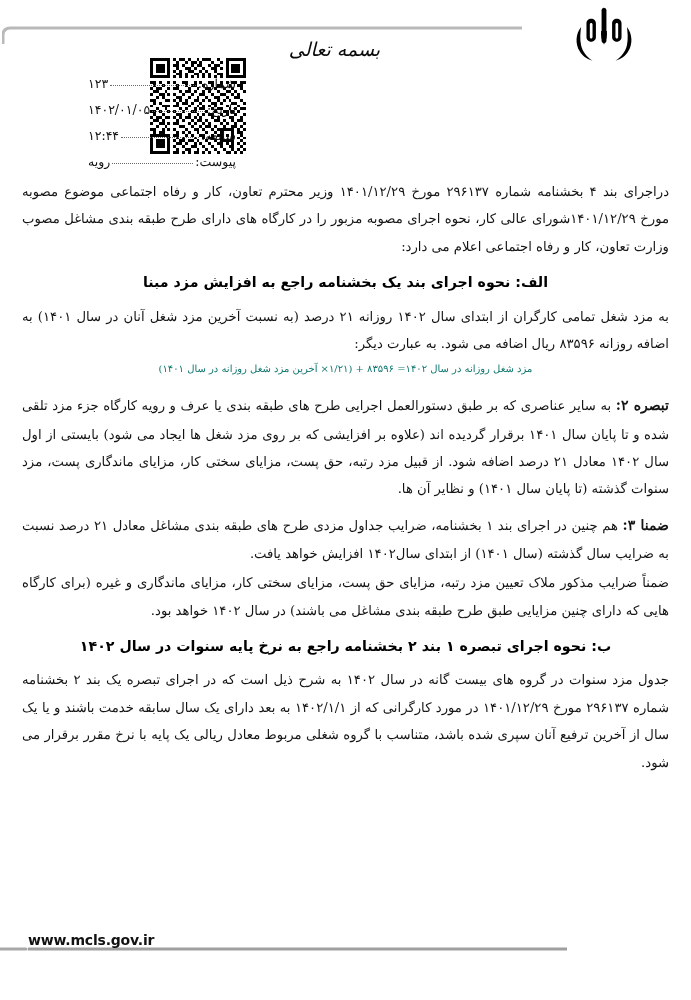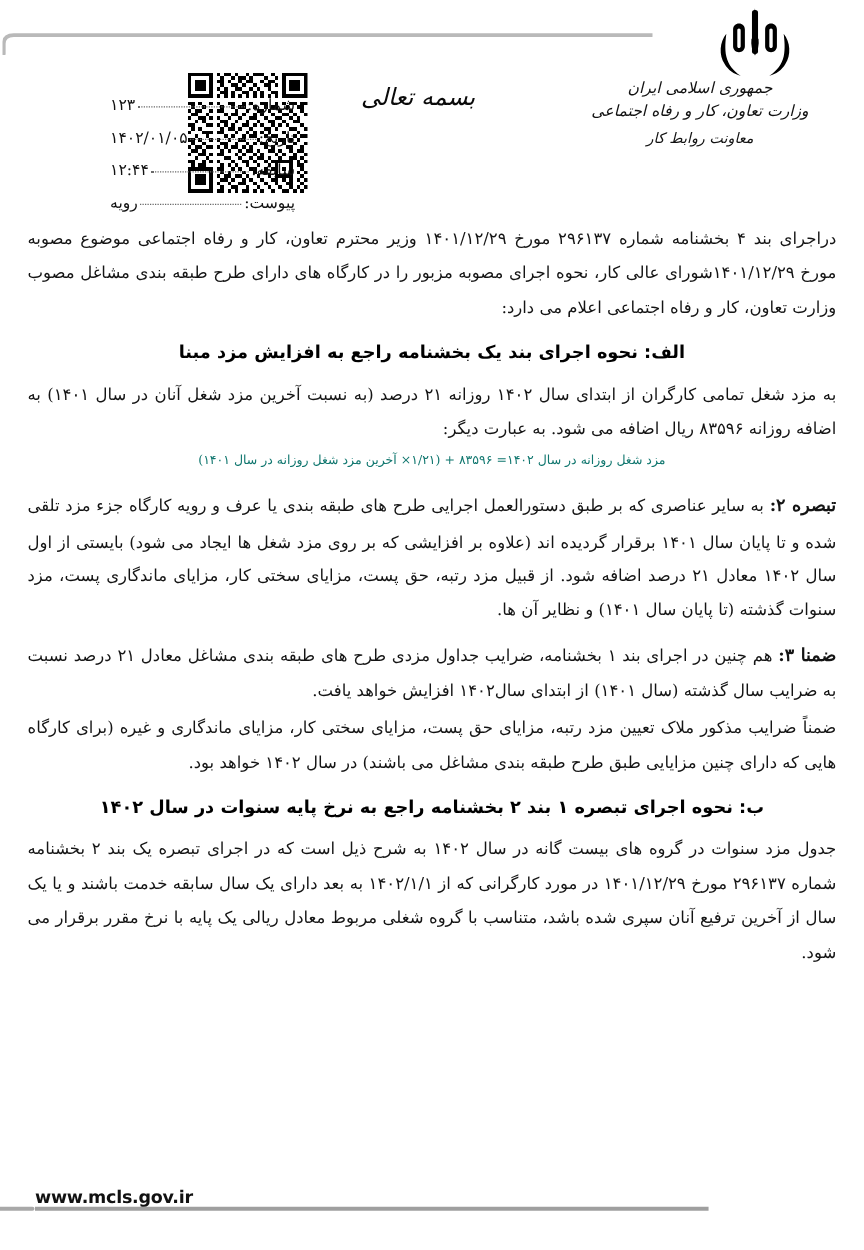--- a/index.html
+++ b/index.html
@@ -76,21 +76,20 @@
     pointer-events: none;
   }
   .basmala span {
     display: inline-block;
     margin-right: 22px;
     font-family: "DejaVu Serif", "Liberation Serif", serif;
     font-size: 19px;
     font-style: italic;
     color: #0a0a0a;
     letter-spacing: 1px;
-    margin-top: 28px;
   }
 
   
   .qr {
     position: absolute;
     left: 150px;
     top: 57px;
     width: 96px;
     height: 98px;
   }
@@ -183,21 +182,21 @@
 
   .lead {
     font-weight: bold;
     font-size: 14px;
   }
 
   
   .footer {
     position: absolute;
     left: 0;
-    bottom: 16px;
+    bottom: 34px;
     width: 567px;
     height: 40px;
   }
   .footer-url {
     position: absolute;
     left: 28px;
     top: 6px;
     font-size: 14px;
     font-weight: bold;
     color: #111;
@@ -222,25 +221,20 @@
         <path d="M50 4 c-3 10 -3 20 -1 30 c-1 -13 2 -22 1 -30 z"></path>
         <rect x="46.4" y="6" width="7.2" height="52" rx="3.2"></rect>
         <path d="M50 60 c-3.6 -6 -5 -13 -4.2 -20 l8.4 0 c0.8 7 -0.6 14 -4.2 20 z"></path>
         <path d="M31 22 c-4 0 -7 3 -7 7 l0 20 c0 4 3 7 7 7 c4 0 7 -3 7 -7 l0 -20 c0 -4 -3 -7 -7 -7 z m0 6 c1.2 0 2 0.9 2 2.2 l0 18.6 c0 1.3 -0.8 2.2 -2 2.2 c-1.2 0 -2 -0.9 -2 -2.2 l0 -18.6 c0 -1.3 0.8 -2.2 2 -2.2 z"></path>
         <path d="M69 22 c4 0 7 3 7 7 l0 20 c0 4 -3 7 -7 7 c-4 0 -7 -3 -7 -7 l0 -20 c0 -4 3 -7 7 -7 z m0 6 c-1.2 0 -2 0.9 -2 2.2 l0 18.6 c0 1.3 0.8 2.2 2 2.2 c1.2 0 2 -0.9 2 -2.2 l0 -18.6 c0 -1.3 -0.8 -2.2 -2 -2.2 z"></path>
         <path d="M16 34 c-8 10 -9 25 -2 36 c4 7 11 12 19 14 c-9 -6 -15 -14 -17 -23 c-2 -9 -1 -19 0 -27 z"></path>
         <path d="M84 34 c8 10 9 25 2 36 c-4 7 -11 12 -19 14 c9 -6 15 -14 17 -23 c2 -9 1 -19 0 -27 z"></path>
       </g>
     </svg>
 
-    <div class="org-lines">
-      <div class="l1">جمهوری اسلامی ایران</div>
-      <div class="l2">وزارت تعاون، کار و رفاه اجتماعی</div>
-      <div class="l3">معاونت روابط کار</div>
-    </div>
 
     <div class="basmala">
       <span>بسمه تعالی</span>
     </div>
 
     <div class="qr">
       <svg viewBox="0 0 33 33" shape-rendering="crispEdges" aria-hidden="true">
         <rect width="33" height="33" fill="#ffffff"></rect>
         <g fill="#000000">
 

